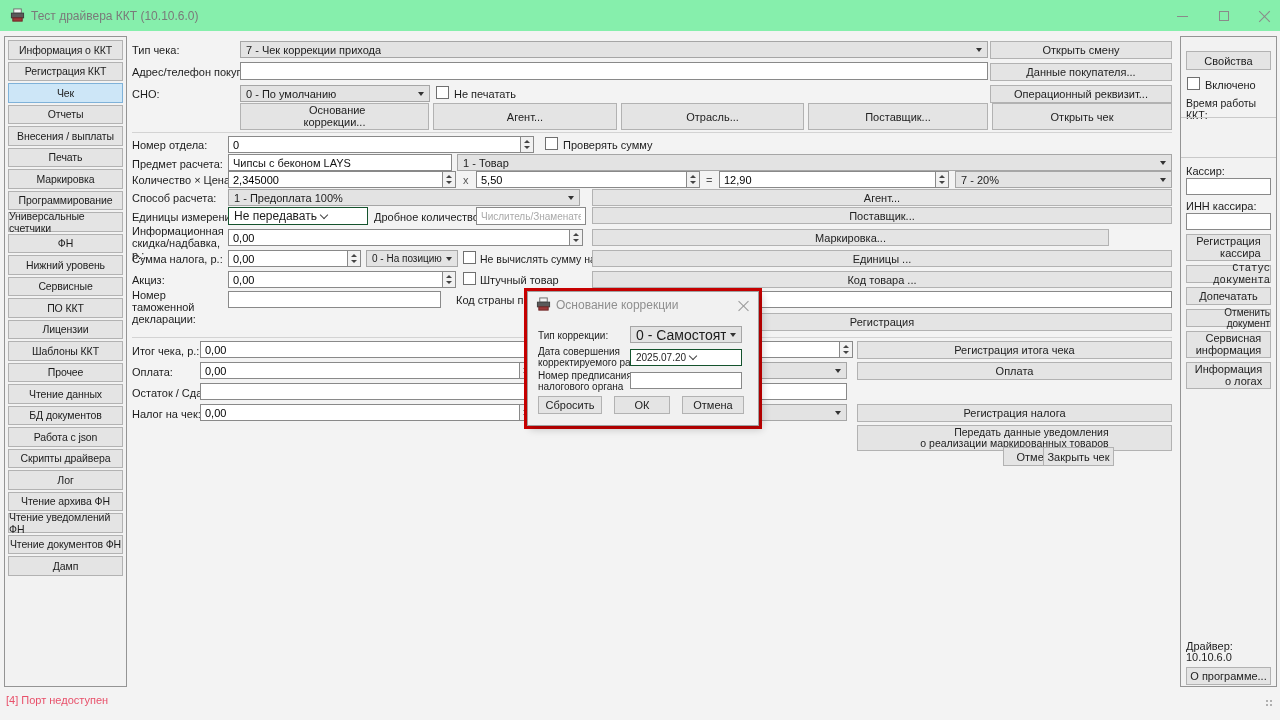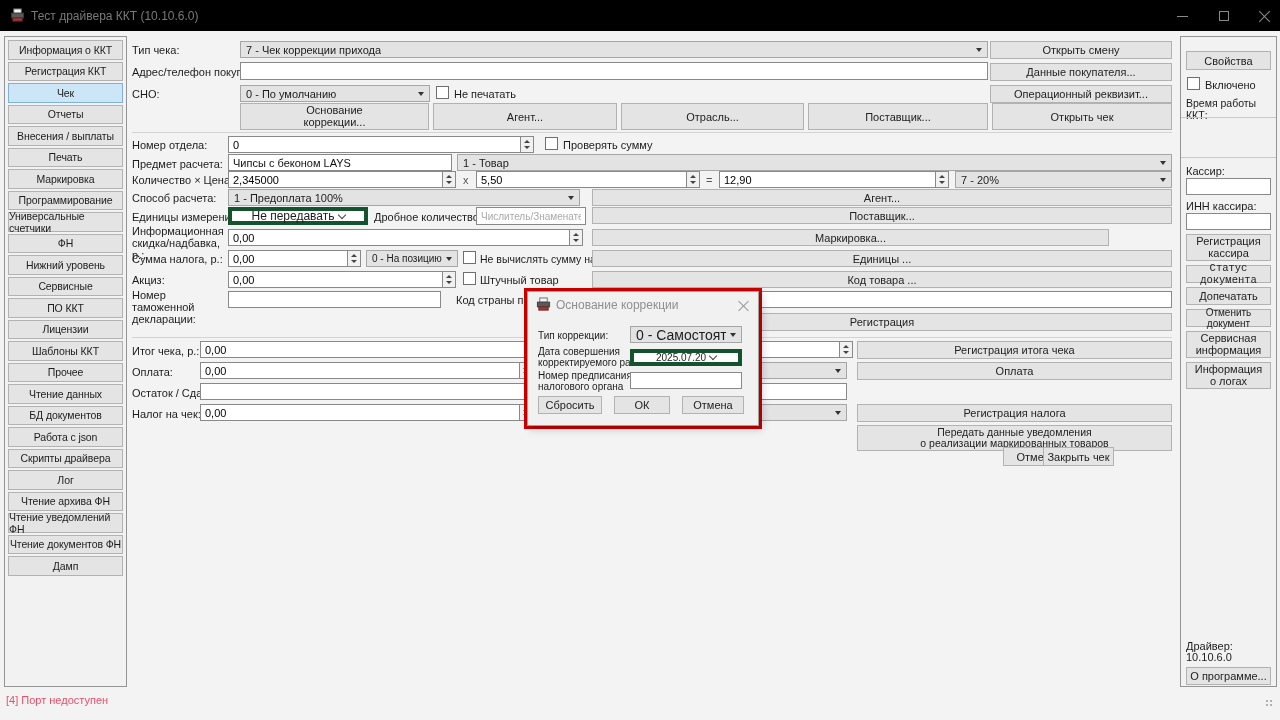--- a/index.html
+++ b/index.html
@@ -7,39 +7,39 @@
   body {
     position: relative;
     background:#f3f3f3;
     font-family:"Liberation Sans", sans-serif;
     font-size:11px; color:#1c1c1c;
     overflow:hidden;
   }
   .abs { position:absolute; }
 
   
-  .titlebar { position:absolute; left:0; top:0; width:1280px; height:31px; background:#000000; }
+  .titlebar { position:absolute; left:0; top:0; width:1280px; height:31px; background:#86efac; }
   .title-text { position:absolute; left:31px; top:9px; font-size:12px; color:#7a7a7a; }
   .winbtn { position:absolute; top:0; width:34px; height:31px; }
   .min-glyph { position:absolute; left:12px; top:16px; width:11px; height:1px; background:#8a8a8a; }
   .max-glyph { position:absolute; left:12px; top:11px; width:10px; height:10px; border:1px solid #8a8a8a; background:transparent; }
   .close-glyph { position:absolute; left:11px; top:10px; width:12px; height:12px; }
   .close-glyph::before, .close-glyph::after { content:""; position:absolute; left:5px; top:-1px; width:1px; height:15px; background:#8a8a8a; }
   .close-glyph::before { transform:rotate(45deg); }
   .close-glyph::after { transform:rotate(-45deg); }
 
   
-  .btn { display:flex; align-items:center; justify-content:center; background:#e4e4e4; border:1px solid #b2b2b2; color:#222; text-align:center; cursor:default; }
+  .btn { display:flex; align-items:center; justify-content:center; background:#e4e4e4; border:1px solid #b2b2b2; color:#222; text-align:right; cursor:default; }
   .btn.ml { white-space:pre-line; line-height:11.5px; }
   .inp { background:#fff; border:1px solid #898989; font-family:"Liberation Sans",sans-serif; font-size:11px; padding:0 4px; color:#111; }
   .inp::placeholder { color:#a9a9a9; }
   .combo { display:flex; align-items:center; justify-content:space-between; background:#e3e3e3; border:1px solid #a6a6a6; padding:0 5px; }
   .combo .txt { white-space:nowrap; overflow:hidden; }
   .darr { flex:0 0 auto; width:0; height:0; border-left:3.5px solid transparent; border-right:3.5px solid transparent; border-top:4px solid #333; margin-left:4px; }
-  .comboW { display:flex; align-items:center; justify-content:center; background:#fff; border:4px solid #14532d; padding:0 5px; }
+  .comboW { display:flex; align-items:center; justify-content:flex-start; background:#fff; border:1px solid #14532d; padding:0 5px; }
   .chev { flex:0 0 auto; width:6px; height:6px; border-right:1.4px solid #444; border-bottom:1.4px solid #444; transform:rotate(45deg); margin-top:-3px; margin-left:4px; }
   .spin { display:flex; align-items:stretch; }
   .spin input { flex:1 1 auto; min-width:0; background:#fff; border:1px solid #898989; border-right:none; font-family:"Liberation Sans",sans-serif; font-size:11px; padding:0 4px; }
   .spinb { flex:0 0 14px; border:1px solid #898989; background:#f1f1f1; display:flex; flex-direction:column; align-items:center; justify-content:space-evenly; }
   .su { width:0;height:0;border-left:3px solid transparent;border-right:3px solid transparent;border-bottom:3.5px solid #444; }
   .sd { width:0;height:0;border-left:3px solid transparent;border-right:3px solid transparent;border-top:3.5px solid #444; }
   .cb { width:13px; height:13px; background:#fff; border:1px solid #6f6f6f; display:inline-block; }
   .lbl { position:absolute; color:#1c1c1c; line-height:12px; }
   .sep { position:absolute; height:1px; background:#d3d3d3; }
 

